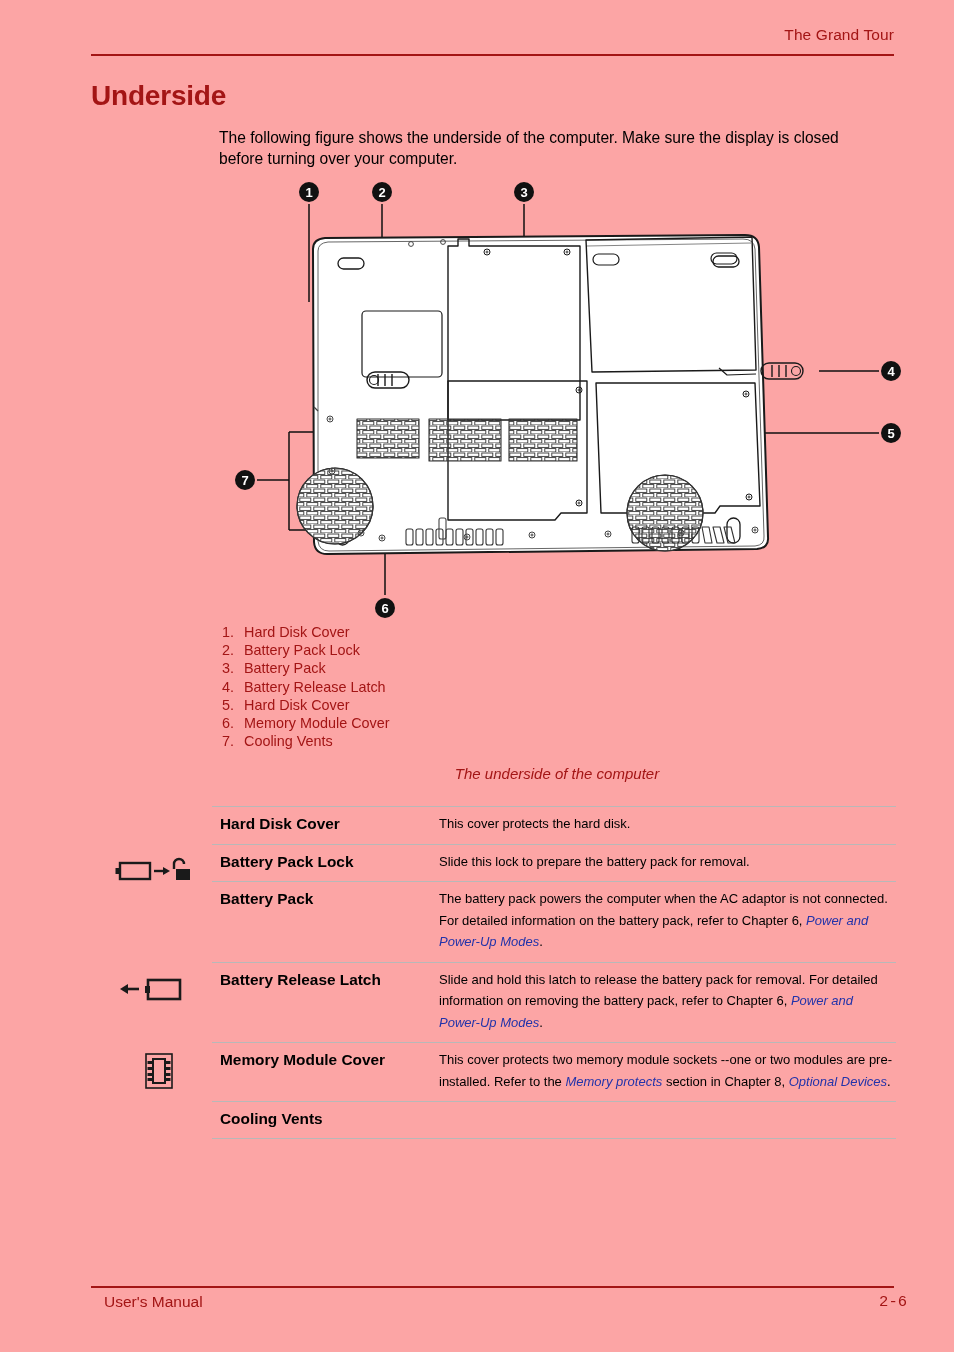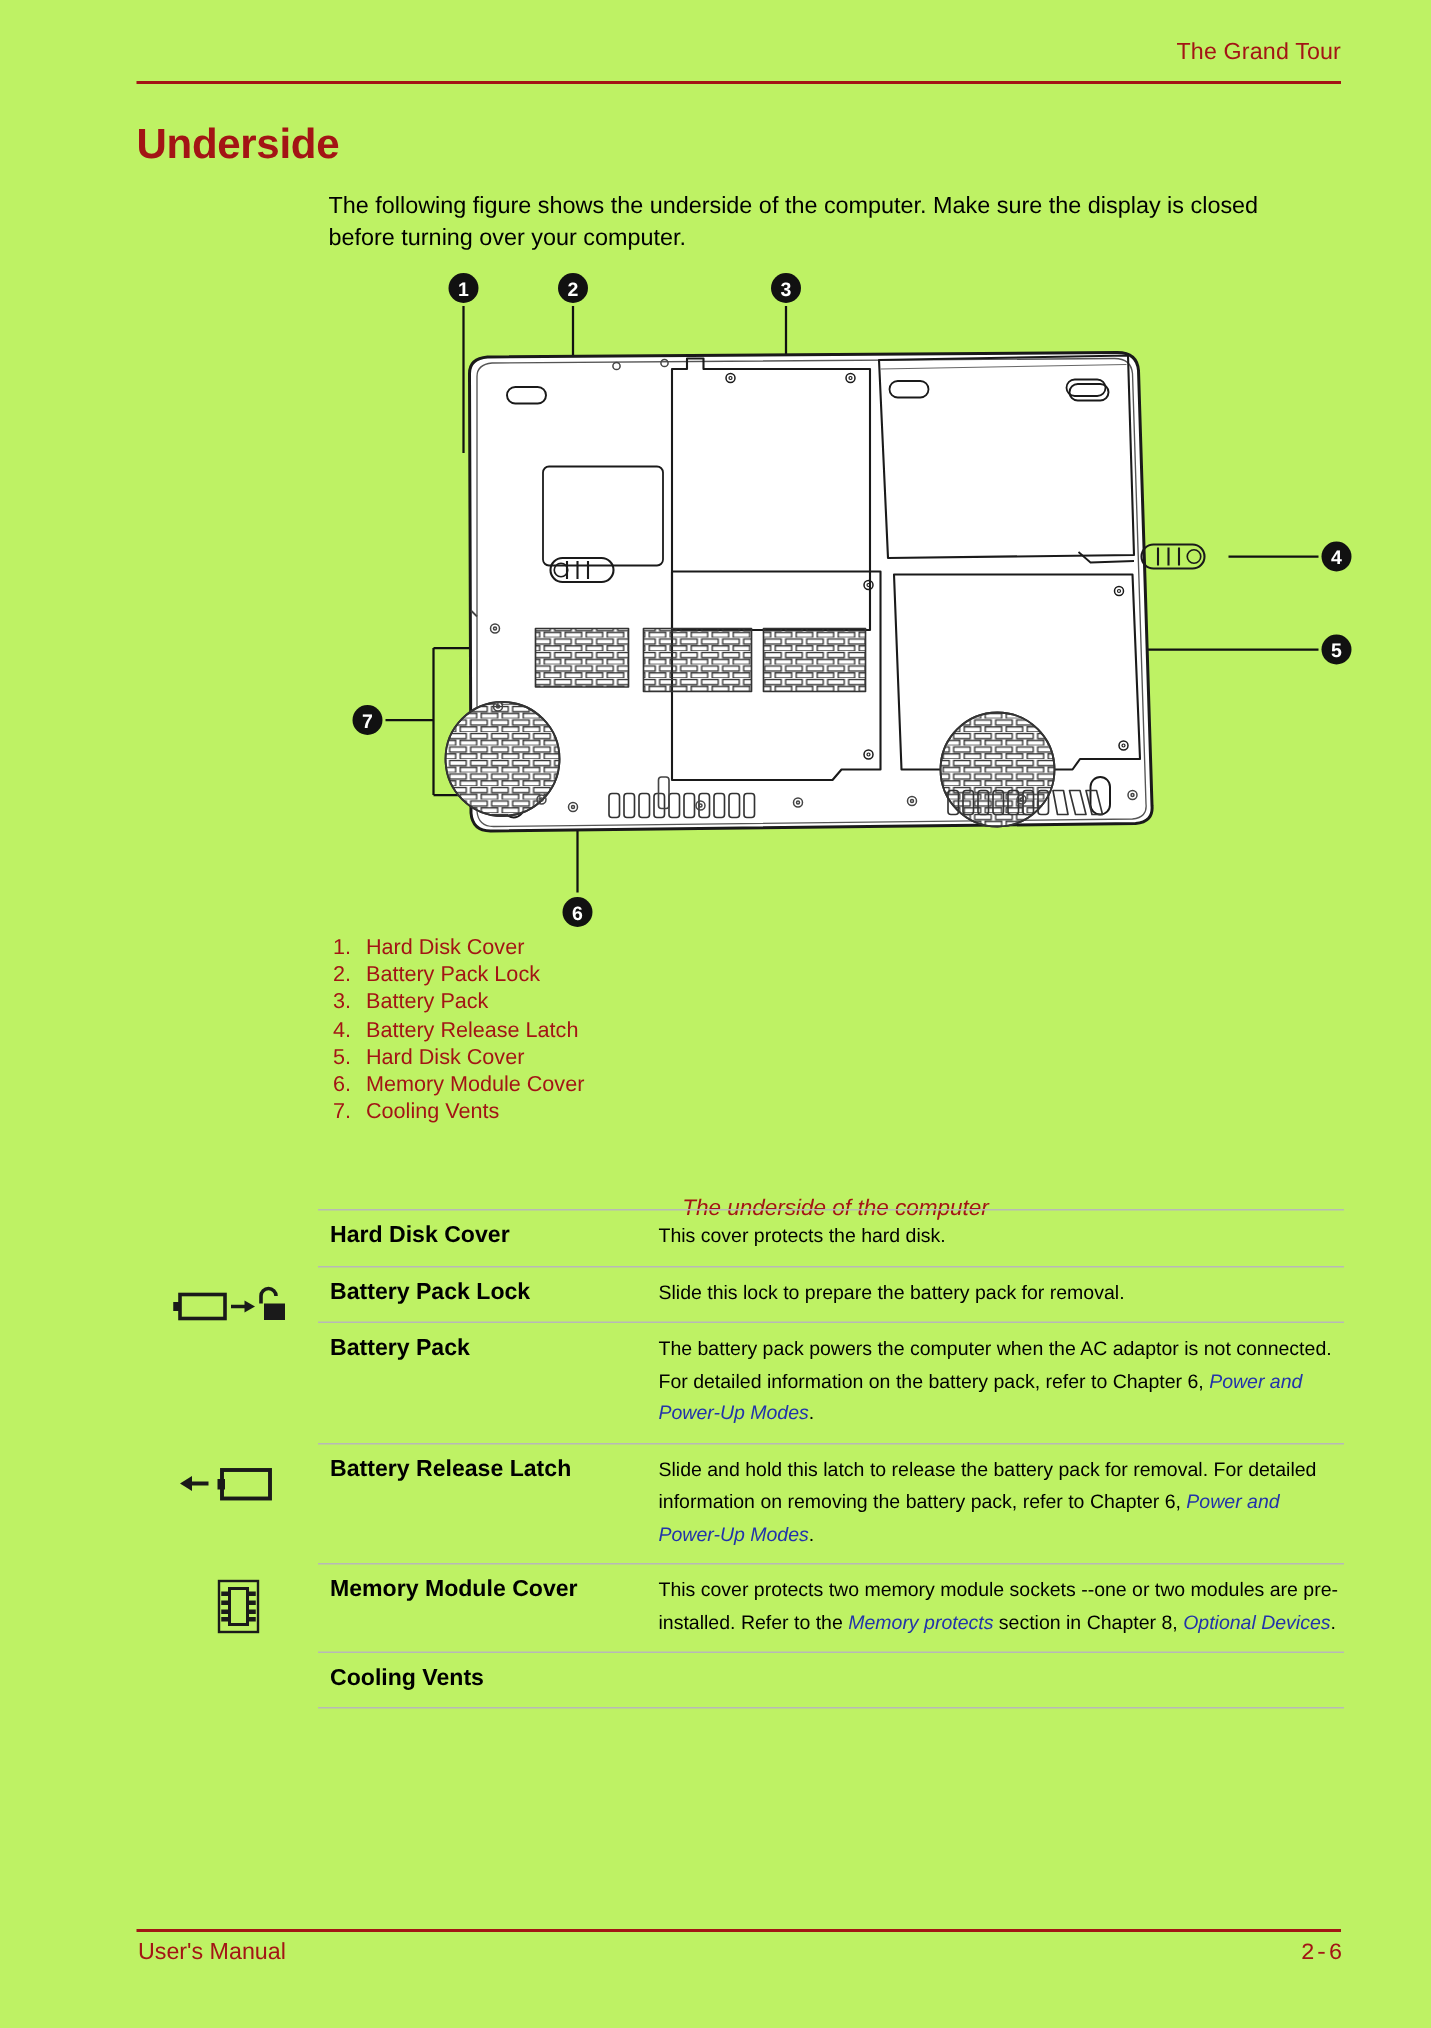--- a/index.html
+++ b/index.html
@@ -8,21 +8,21 @@
     background: #ffffff;
   }
   body {
     font-family: "Liberation Sans", sans-serif;
     color: #000000;
   }
   .page {
     position: relative;
     width: 954px;
     height: 1352px;
-    background: #bef264;
+    background: #fca5a5;
     overflow: hidden;
   }
 
   
   .page-header {
     position: absolute;
     left: 91px;
     top: 26px;
     width: 803px;
     height: 30px;
@@ -100,21 +100,20 @@
   
   .figure-caption {
     position: absolute;
     left: 219px;
     top: 765px;
     width: 676px;
     text-align: center;
     font-size: 15px;
     font-style: italic;
     color: #A31515;
-    margin-top: 32px;
   }
 
   
   .def-table {
     position: absolute;
     left: 212px;
     top: 806px;
     width: 684px;
   }
   .def-row {
@@ -157,21 +156,21 @@
   .footer-rule {
     position: absolute;
     left: 91px;
     top: 1286px;
     width: 803px;
     height: 2px;
     background: #A31515;
   }
   .footer {
     position: absolute;
-    left: 92px;
+    left: 104px;
     top: 1293px;
     width: 803px;
     height: 24px;
     color: #A31515;
     font-size: 15.5px;
   }
   .footer .footer-left {
     position: absolute;
     left: 0;
     top: 0;

